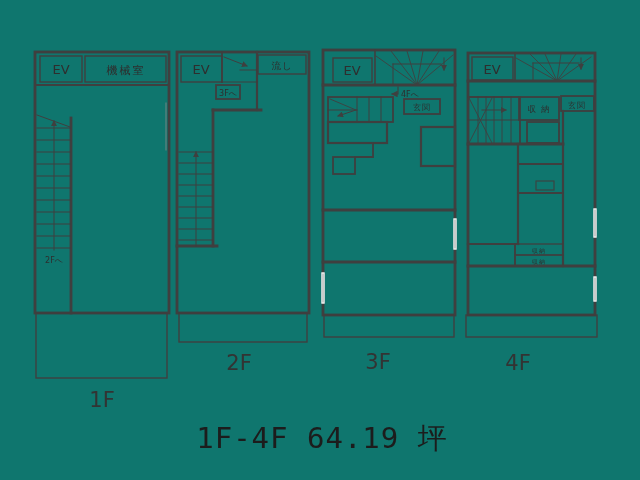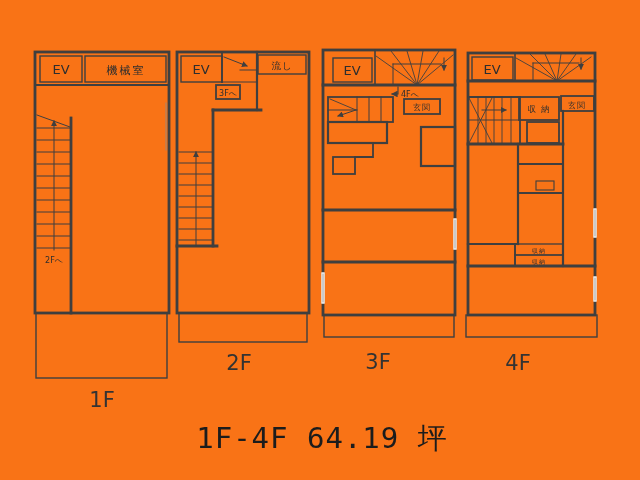--- a/index.html
+++ b/index.html
@@ -1,19 +1,19 @@
 <!DOCTYPE html>
 <html><head>
 <meta charset="utf-8">
 <style>
   html, body { margin: 0; padding: 0; background: #ffffff; }
   #sheet {
     position: relative;
     width: 640px; height: 480px;
-    background: #f97316;
+    background: #0f766e;
     overflow: hidden;
   }
   svg { display: block; }
   .plan { stroke: #3f3f3f; fill: none; stroke-linecap: square; }
   .thin-gray { stroke: #8a8a8a; }
   .erase { stroke: #ffffff; }
   text {
     stroke: none;
     fill: #2e2e2e;
     font-family: "DejaVu Sans", sans-serif;

